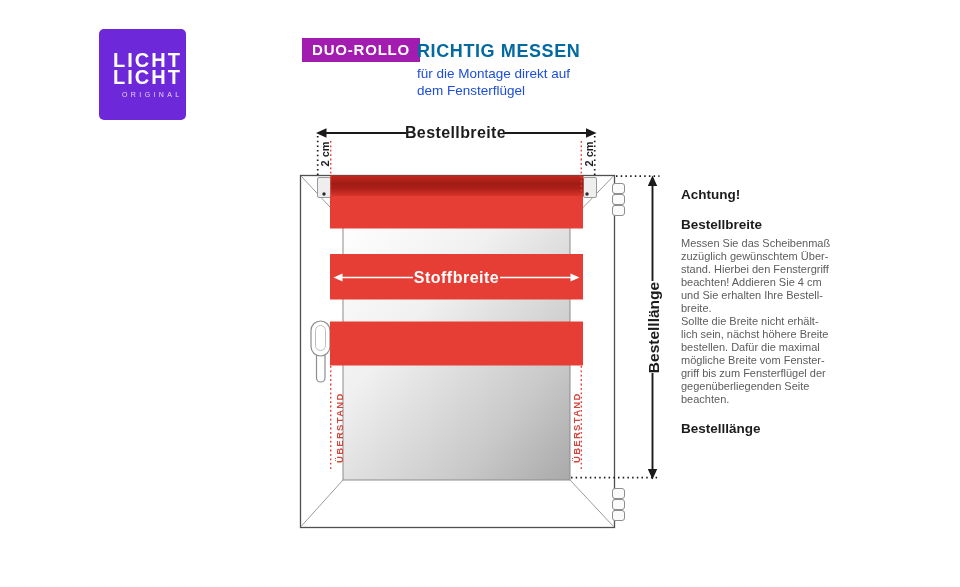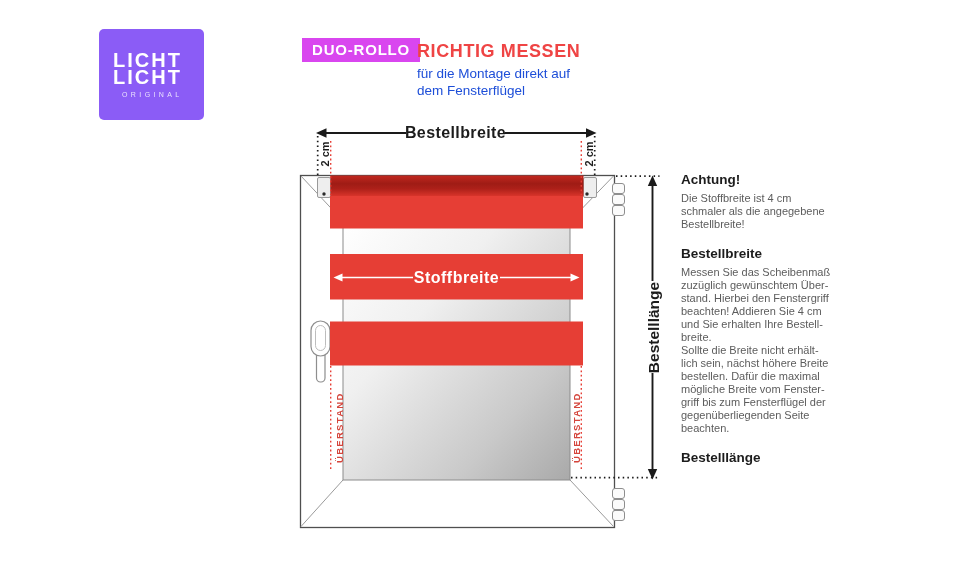--- a/index.html
+++ b/index.html
@@ -1,32 +1,32 @@
 <!DOCTYPE html>
 <html><head>
 <meta charset="utf-8">
 <style>
   html,body{margin:0;padding:0;background:#ffffff;}
   body{font-family:"Liberation Sans",sans-serif;}
   .canvas{position:relative;width:960px;height:587px;background:#ffffff;overflow:hidden;}
 
   
-  .logo{position:absolute;left:99px;top:29px;width:105px;height:91px;background:#8b5cf6;border-radius:5px;box-sizing:border-box;padding:23px 0 8px 14px;}
+  .logo{position:absolute;left:99px;top:29px;width:87px;height:91px;background:#6d28d9;border-radius:5px;box-sizing:border-box;padding:23px 0 8px 14px;}
   .logo-line{color:#ffffff;font-weight:700;font-size:20px;line-height:17px;letter-spacing:2px;}
   .logo-sub{margin:5px 0 0 9px;color:rgba(255,255,255,0.82);font-size:7px;letter-spacing:3.4px;font-weight:400;}
 
   
-  .badge{position:absolute;left:302px;top:38px;height:24px;line-height:24px;padding:0 10px;background:#d946ef;color:#ffffff;font-size:15px;font-weight:700;letter-spacing:0.8px;}
-  .title{position:absolute;left:417px;top:41px;font-size:18px;font-weight:700;color:#ef4444;letter-spacing:0.6px;}
+  .badge{position:absolute;left:302px;top:38px;height:24px;line-height:24px;padding:0 10px;background:#a21caf;color:#ffffff;font-size:15px;font-weight:700;letter-spacing:0.8px;}
+  .title{position:absolute;left:417px;top:41px;font-size:18px;font-weight:700;color:#0369a1;letter-spacing:0.6px;}
   .subtitle{position:absolute;left:417px;top:66px;font-size:13.5px;color:#1d4ed8;line-height:16.5px;white-space:pre-line;}
 
   
   .sidebar{position:absolute;left:681px;top:170px;width:192px;}
   .sidebar h3{margin:15px 0 5px 0;font-size:13.5px;font-weight:700;color:#1c1c1c;}
-  .sidebar h3:first-child{margin-top:2px;}
+  .sidebar h3:first-child{margin-top:17px;}
   .sidebar p{margin:0;font-size:11px;line-height:13px;color:#5c5c5c;white-space:pre-line;}
 
   
   .diagram{position:absolute;left:0;top:0;}
   svg text{font-family:"Liberation Sans",sans-serif;}
 </style>
 </head>
 <body>
 
 <div class="canvas">
@@ -135,23 +135,20 @@
       <line x1="652.5" y1="184.5" x2="652.5" y2="281"></line>
       <line x1="652.5" y1="373" x2="652.5" y2="470.5"></line>
     </g>
     <polygon points="652.5,175.5 647.8,186 657.2,186" fill="#1a1a1a"></polygon>
     <polygon points="652.5,479.5 647.8,469 657.2,469" fill="#1a1a1a"></polygon>
     <text transform="translate(658.5,327.5) rotate(-90)" text-anchor="middle" font-size="15.5" font-weight="700" fill="#1c1c1c">Bestelllänge</text>
   </svg>
 
   <div class="sidebar">
     <h3>Achtung!</h3>
-    <p>Die Stoffbreite ist 4 cm
-schmaler als die angegebene
-Bestellbreite!</p>
     <h3>Bestellbreite</h3>
     <p>Messen Sie das Scheibenmaß
 zuzüglich gewünschtem Über-
 stand. Hierbei den Fenstergriff
 beachten! Addieren Sie 4 cm
 und Sie erhalten Ihre Bestell-
 breite.
 Sollte die Breite nicht erhält-
 lich sein, nächst höhere Breite
 bestellen. Dafür die maximal

